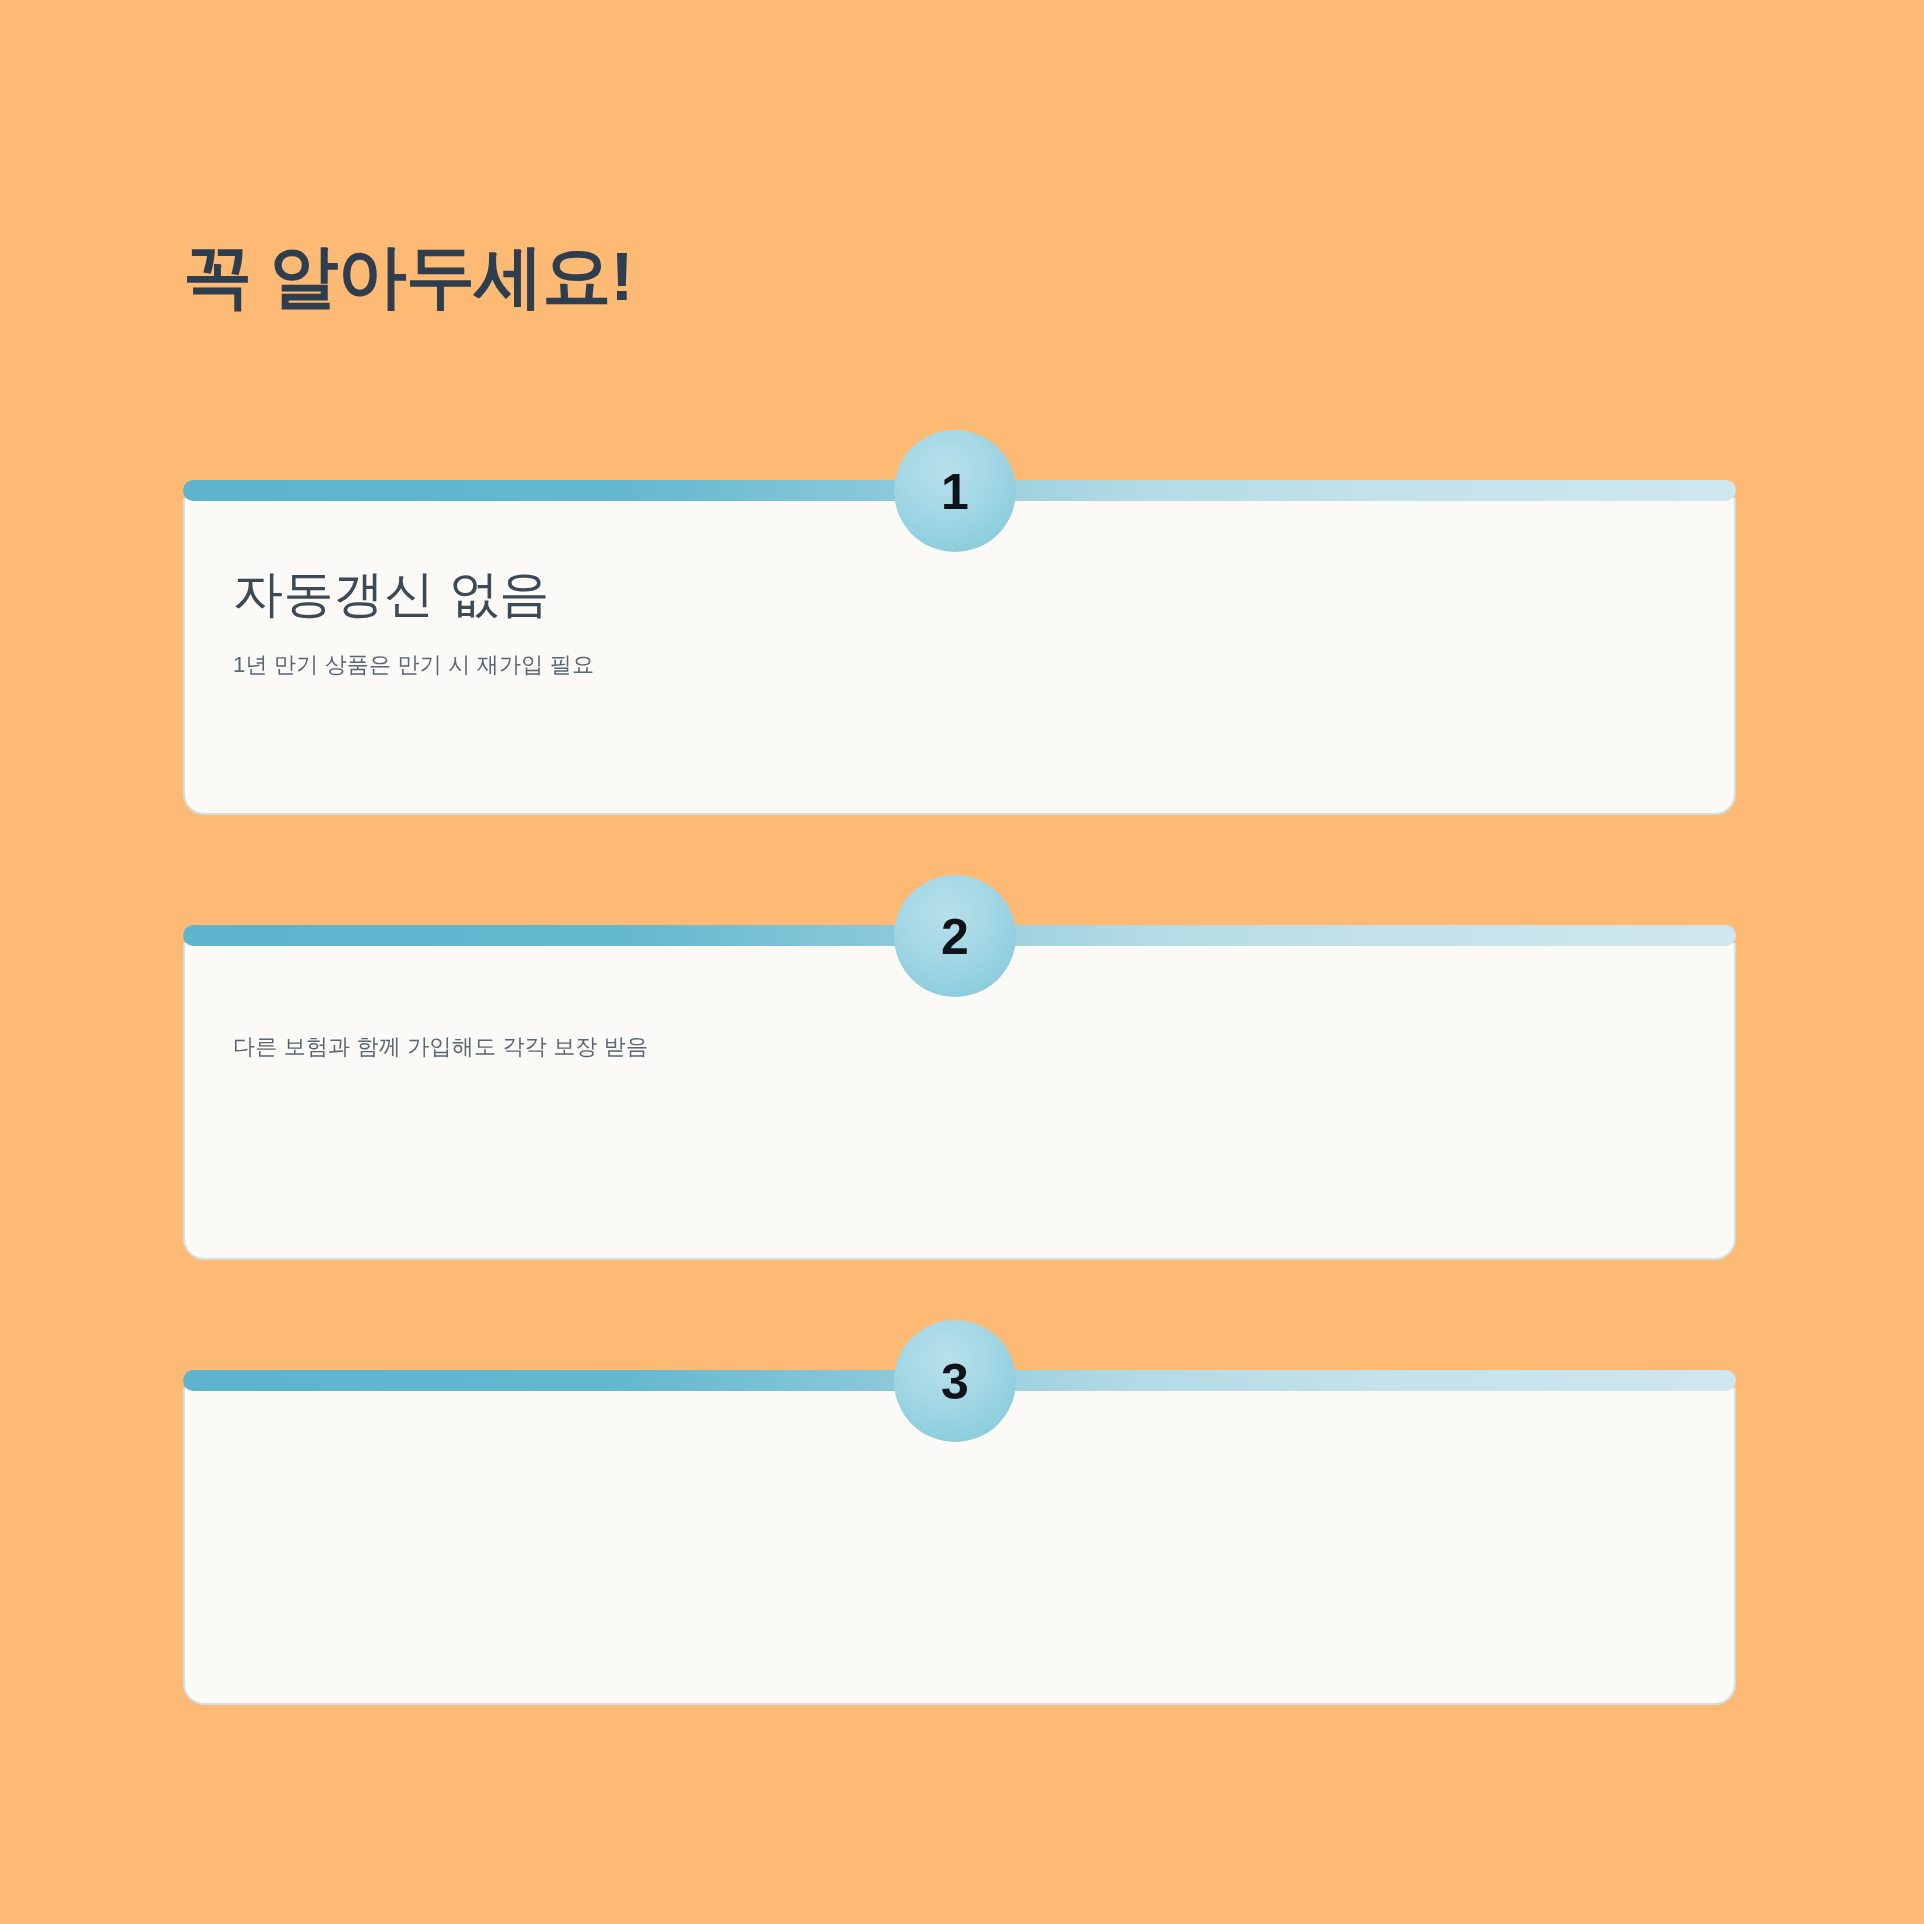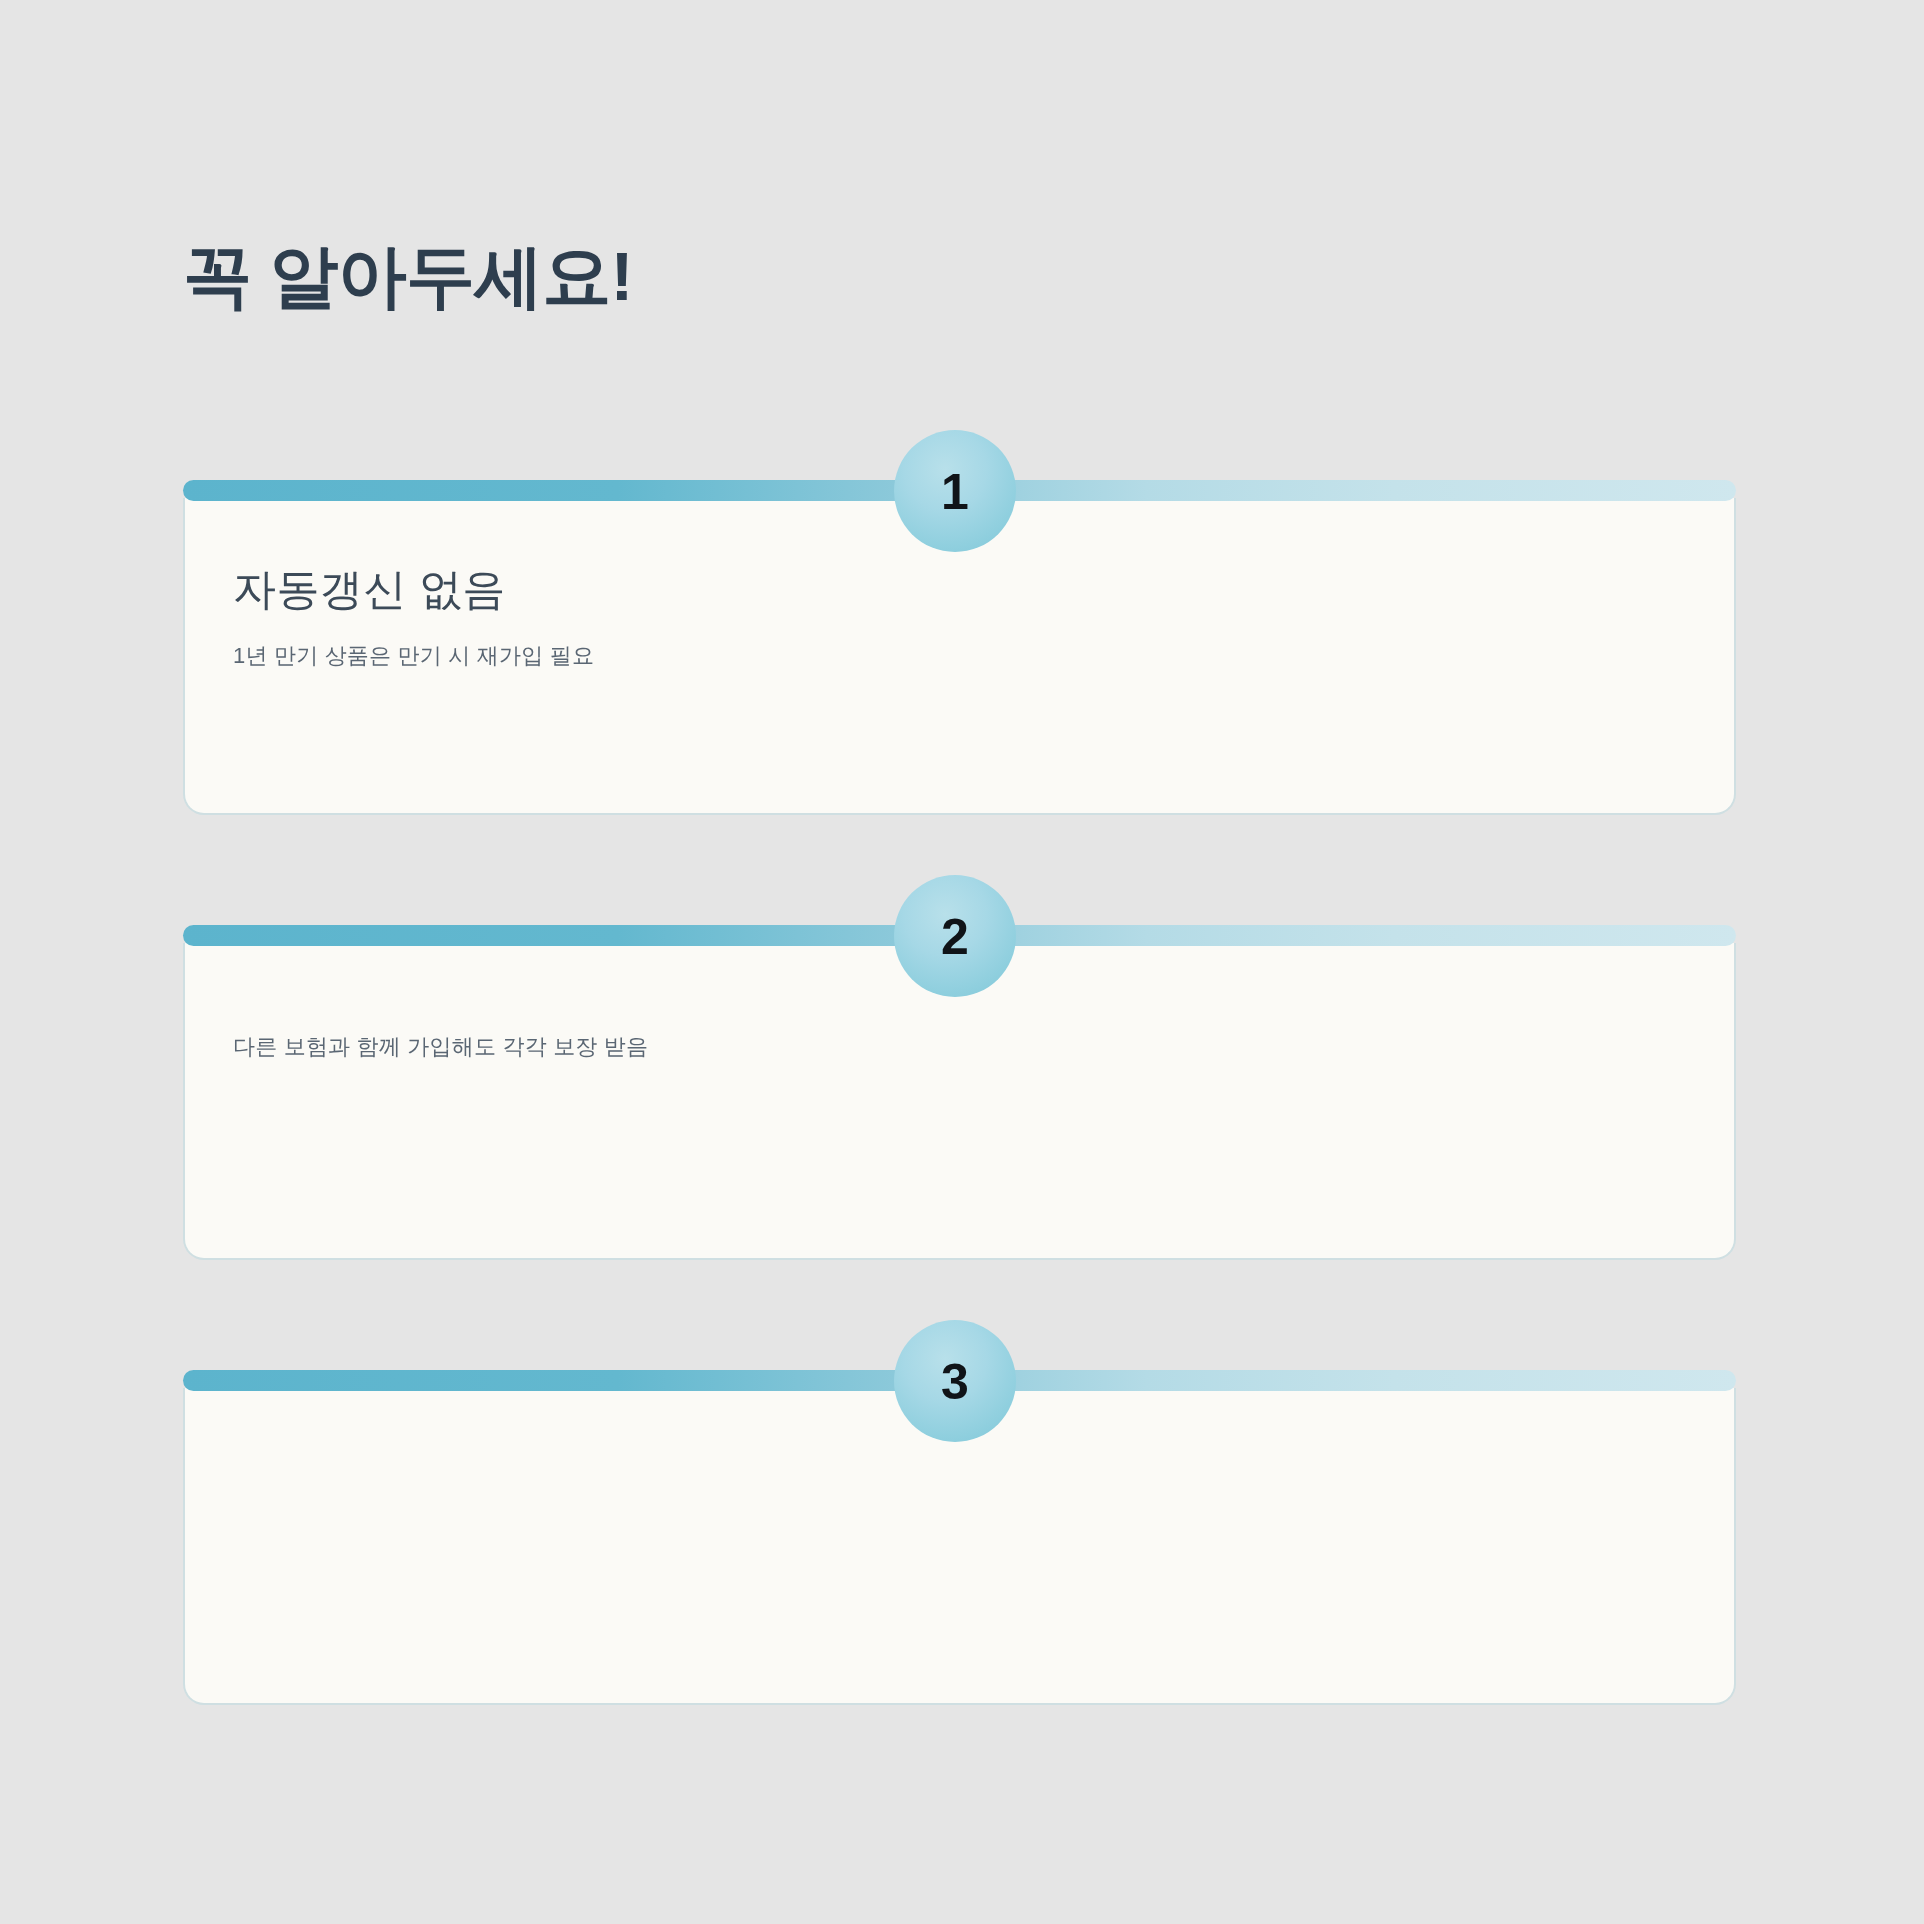--- a/index.html
+++ b/index.html
@@ -11,21 +11,21 @@
     height: 1925px;
     background: #faf8f3;
     font-family: "Liberation Sans", "DejaVu Sans", sans-serif;
     overflow: hidden;
   }
 
   .page {
     position: relative;
     width: 1925px;
     height: 1925px;
-    background: #e5e5e5;
+    background: #fdba74;
     box-sizing: border-box;
   }
 
   
   .page-title {
     position: absolute;
     left: 183px;
     top: 191px;
     font-size: 69px;
     font-weight: 700;
@@ -107,21 +107,21 @@
   }
 
   
   .card-text {
     position: absolute;
     left: 50px;
     top: 83px;
     z-index: 4;
   }
   .card-heading {
-    font-size: 43px;
+    font-size: 50px;
     font-weight: 500;
     color: #3c4a58;
     line-height: 1.25;
     white-space: nowrap;
     margin: 0;
     letter-spacing: 0.4px;
   }
   .card-desc {
     font-size: 22px;
     font-weight: 400;

